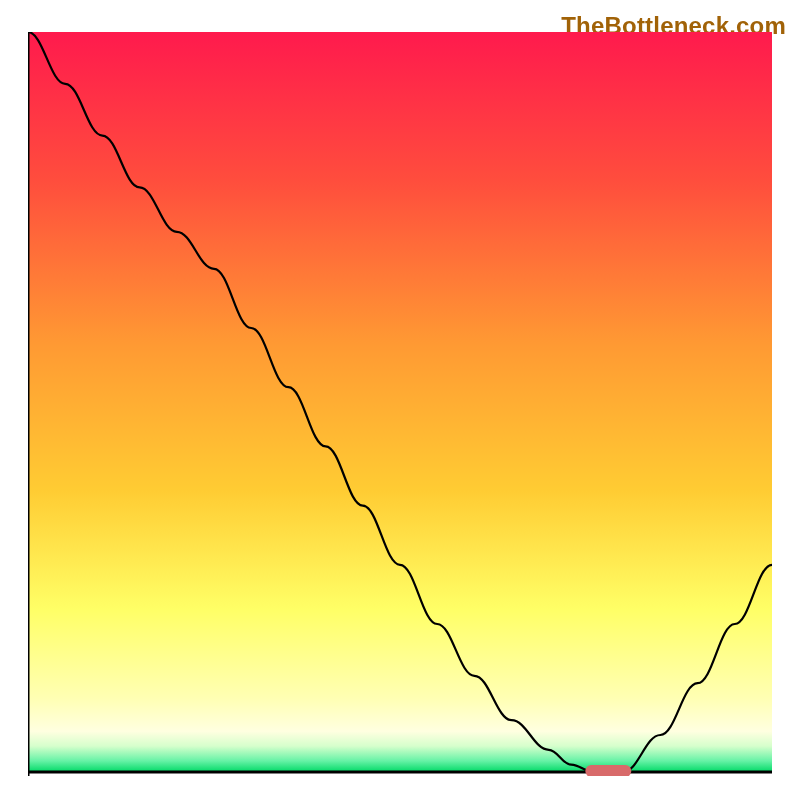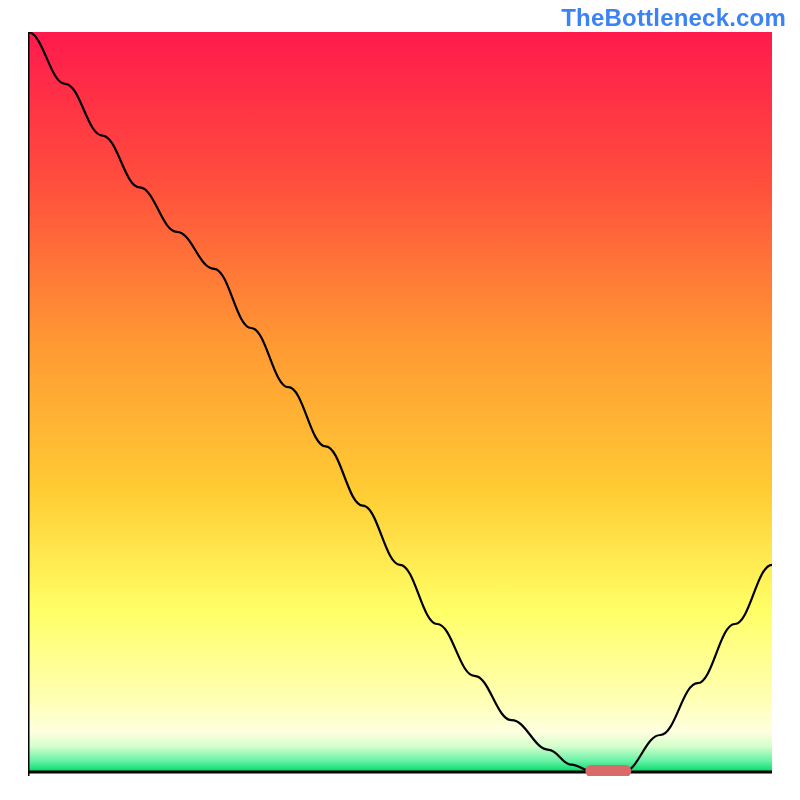--- a/index.html
+++ b/index.html
@@ -11,25 +11,25 @@
     font-family: Arial, Helvetica, sans-serif;
     overflow: hidden;
   }
   .chart-wrap {
     position: relative;
     width: 800px;
     height: 800px;
   }
   .watermark {
     position: absolute;
-    top: 4px;
+    top: 12px;
     right: 14px;
     font-size: 24px;
     font-weight: 600;
-    color: #3b82f6;
+    color: #a16207;
     letter-spacing: 0.2px;
   }
   .plot-area {
     position: absolute;
     left: 28px;
     top: 32px;
     width: 744px;
     height: 744px;
   }
   svg {

